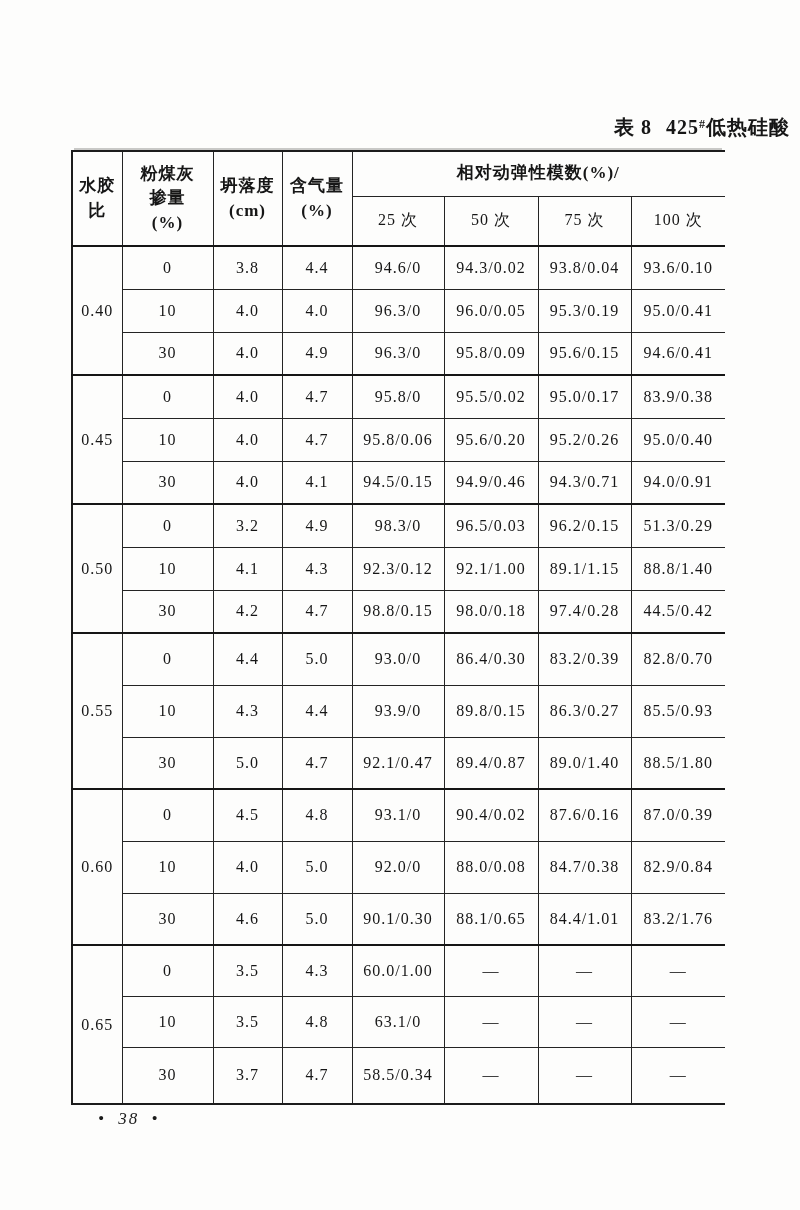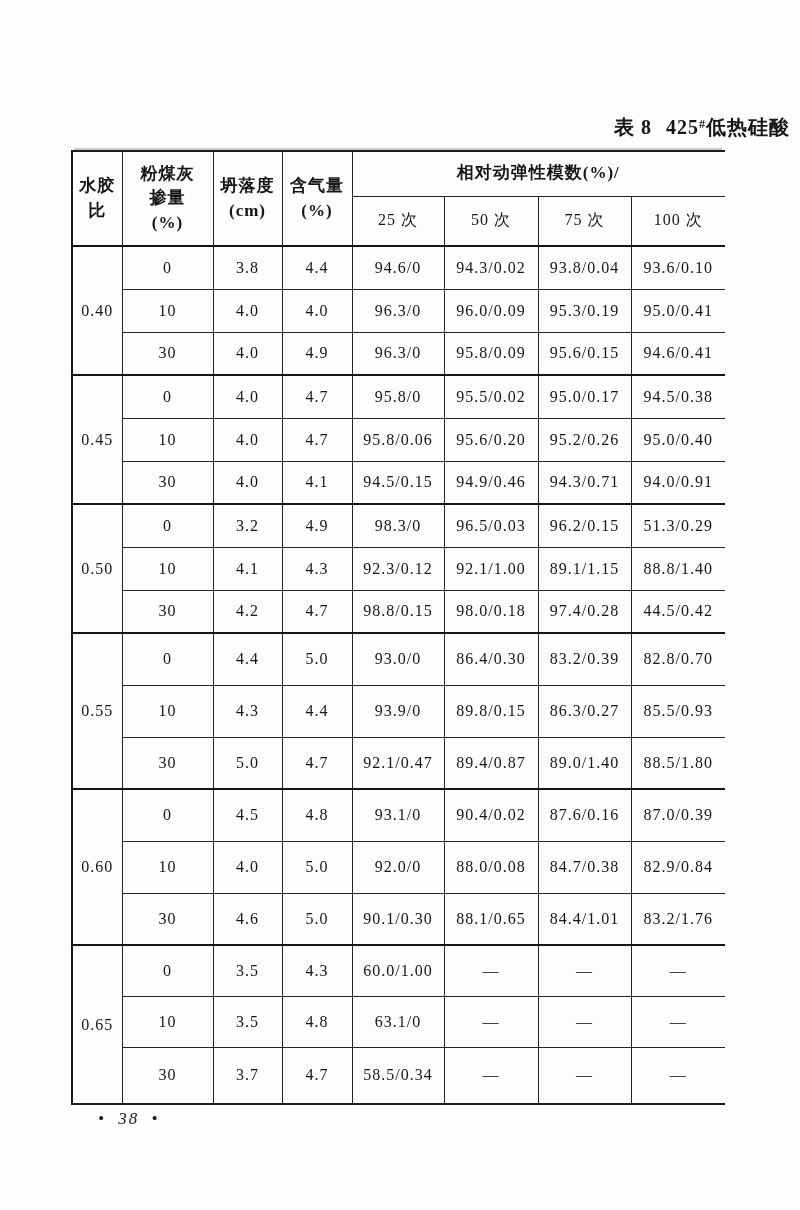--- a/index.html
+++ b/index.html
@@ -126,21 +126,21 @@
           <td>94.6/0</td>
           <td>94.3/0.02</td>
           <td>93.8/0.04</td>
           <td class="cut">93.6/0.10</td>
         </tr>
         <tr>
           <td>10</td>
           <td>4.0</td>
           <td>4.0</td>
           <td>96.3/0</td>
-          <td>96.0/0.09</td>
+          <td>96.0/0.05</td>
           <td>95.3/0.19</td>
           <td class="cut">95.0/0.41</td>
         </tr>
         <tr>
           <td>30</td>
           <td>4.0</td>
           <td>4.9</td>
           <td>96.3/0</td>
           <td>95.8/0.09</td>
           <td>95.6/0.15</td>
@@ -149,21 +149,21 @@
       </tbody>
       <tbody class="rh43">
         <tr>
           <td class="ratio-cell" rowspan="3">0.45</td>
           <td>0</td>
           <td>4.0</td>
           <td>4.7</td>
           <td>95.8/0</td>
           <td>95.5/0.02</td>
           <td>95.0/0.17</td>
-          <td class="cut">94.5/0.38</td>
+          <td class="cut">83.9/0.38</td>
         </tr>
         <tr>
           <td>10</td>
           <td>4.0</td>
           <td>4.7</td>
           <td>95.8/0.06</td>
           <td>95.6/0.20</td>
           <td>95.2/0.26</td>
           <td class="cut">95.0/0.40</td>
         </tr>

